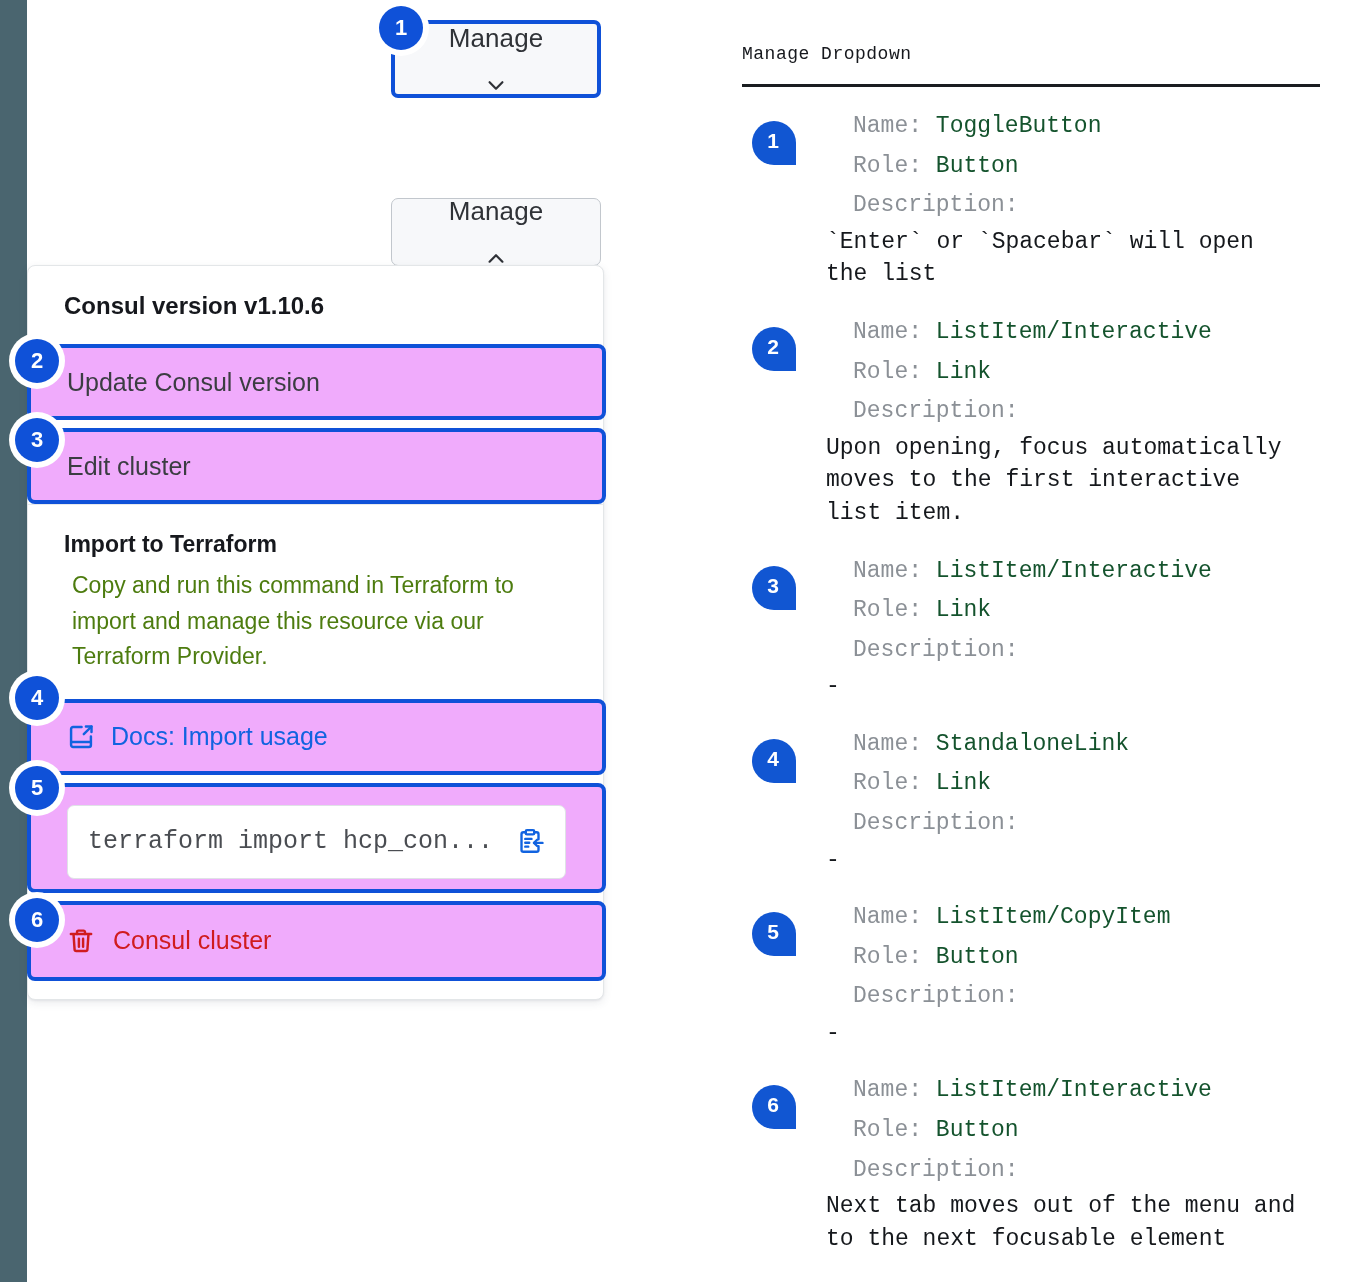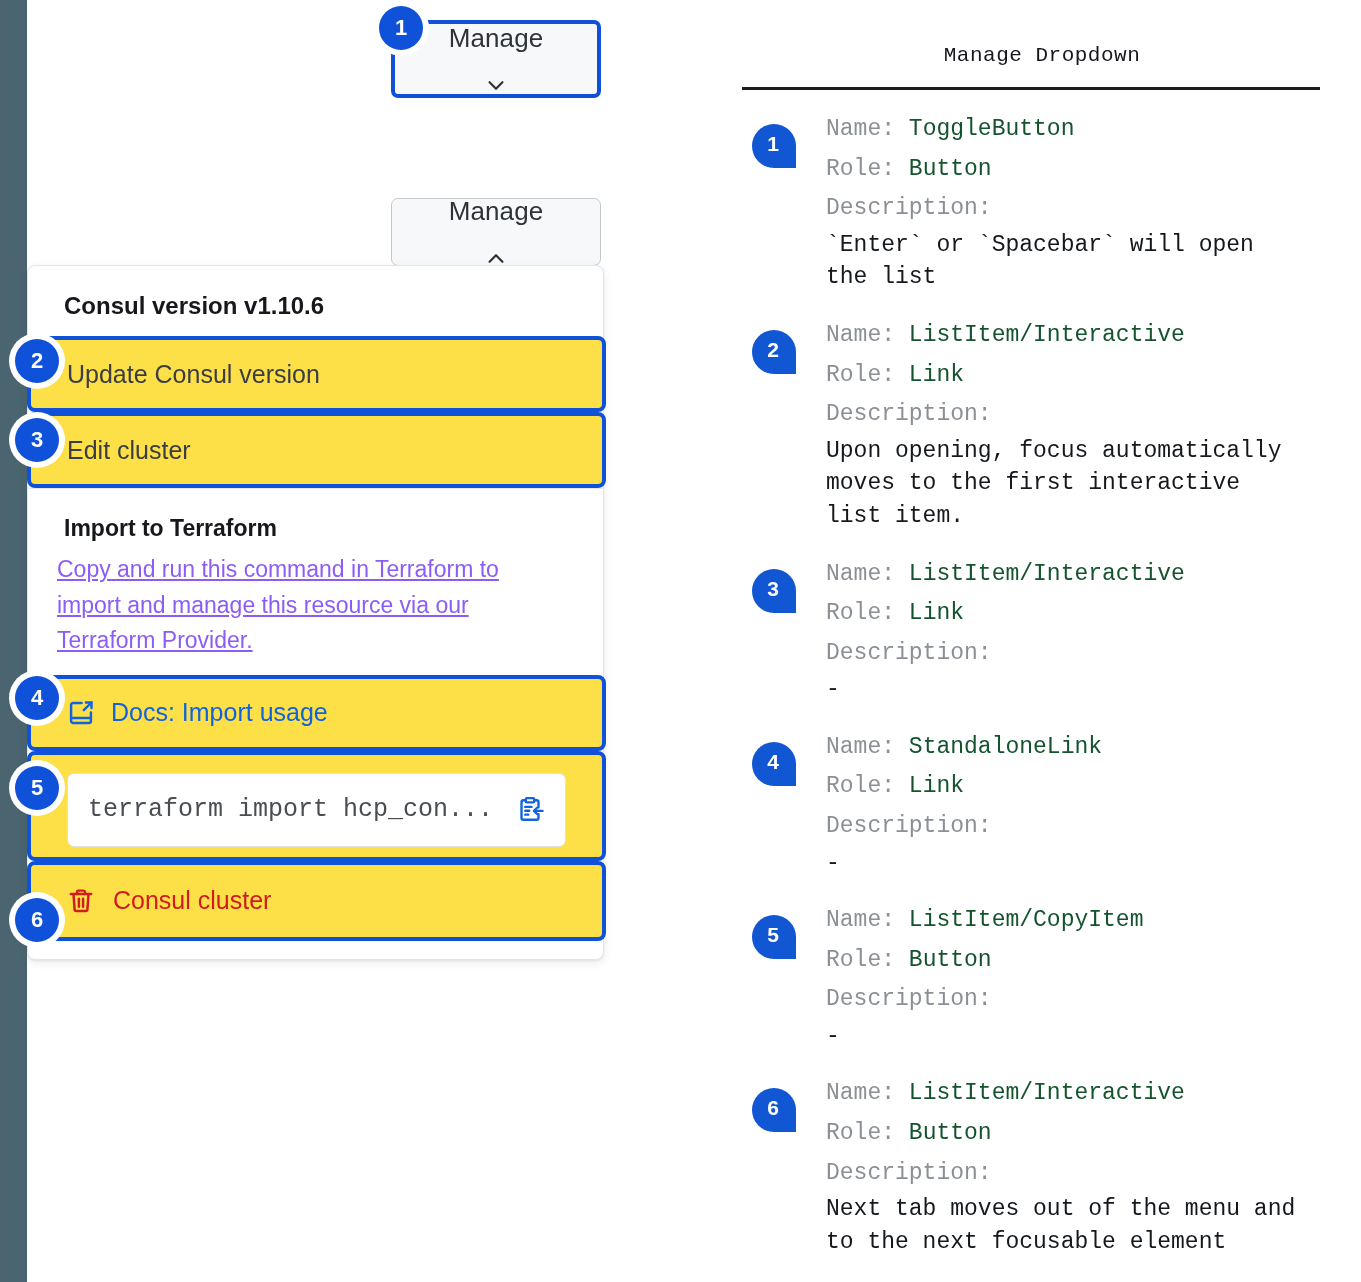--- a/index.html
+++ b/index.html
@@ -61,47 +61,47 @@
     font-weight: bold;
     color: #16181d;
   }
   .row {
     position: relative;
     padding: 0 36px;
     display: flex;
     align-items: center;
     font-size: 25px;
     color: #3b3d42;
-    background: #fde047;
+    background: #f0abfc;
+    margin-top: 8px;
   }
   .row.outlined {
     border: 4px solid #0f51d8;
     border-radius: 8px;
     margin-left: -1px;
     margin-right: -1px;
     width: 579px;
   }
   #row-update { height: 76px; }
   #row-edit   { height: 76px; border-top-width: 4px; }
 
   .divider { height: 1px; background: #e6e9ec; margin: 0 0; }
 
   .section-title {
     padding: 26px 36px 10px 36px;
     font-size: 23px;
     font-weight: bold;
     color: #16181d;
   }
   .section-body {
-    padding: 0 36px 16px 29px;
+    padding: 0 36px 16px 44px;
     font-size: 23px;
     line-height: 1.55;
-    color: #8b5cf6;
+    color: #4d7c0f;
     max-width: 540px;
-    text-decoration: underline;
   }
 
   #row-docs {
     height: 76px;
     gap: 16px;
     color: #1163e0;
     font-size: 25px;
   }
   #row-docs .lbl { color:#1163e0; }
 
@@ -157,25 +157,24 @@
   }
 
   
   .doc {
     position: absolute;
     left: 742px; top: 0;
     width: 600px;
     font-family: "Liberation Mono", monospace;
   }
   .doc-title {
-    font-size: 21px;
+    font-size: 18px;
     color: #16181d;
     padding-top: 44px;
     letter-spacing: .5px;
-    text-align: center;
   }
   .doc-rule {
     margin-top: 20px;
     height: 3px;
     background: #1a1d20;
     width: 578px;
   }
   .doc-list { margin-top: 20px; }
   .doc-entry {
     position: relative;
@@ -194,21 +193,21 @@
     border-radius: 50% 50% 0 50%;
     color: #fff;
     font-family: "Liberation Sans", sans-serif;
     font-size: 21px;
     font-weight: bold;
     display: flex; align-items: center; justify-content: center;
   }
   .pin span { transform: translate(-1px,-2px); }
   .entry-body { margin-left: 30px; flex: 1; }
   .kv { font-size: 23px; line-height: 1.72; }
-  .k { color: #8b9096; }
+  .k { color: #8b9096; margin-left: 27px; }
   .v { color: #14532d; }
   .desc-val { font-size: 23px; line-height: 1.42; color:#15181c; white-space: pre-line; }
 </style>
 </head>
 <body>
 
 <div id="root">
 
   <div class="rail"></div>
 

